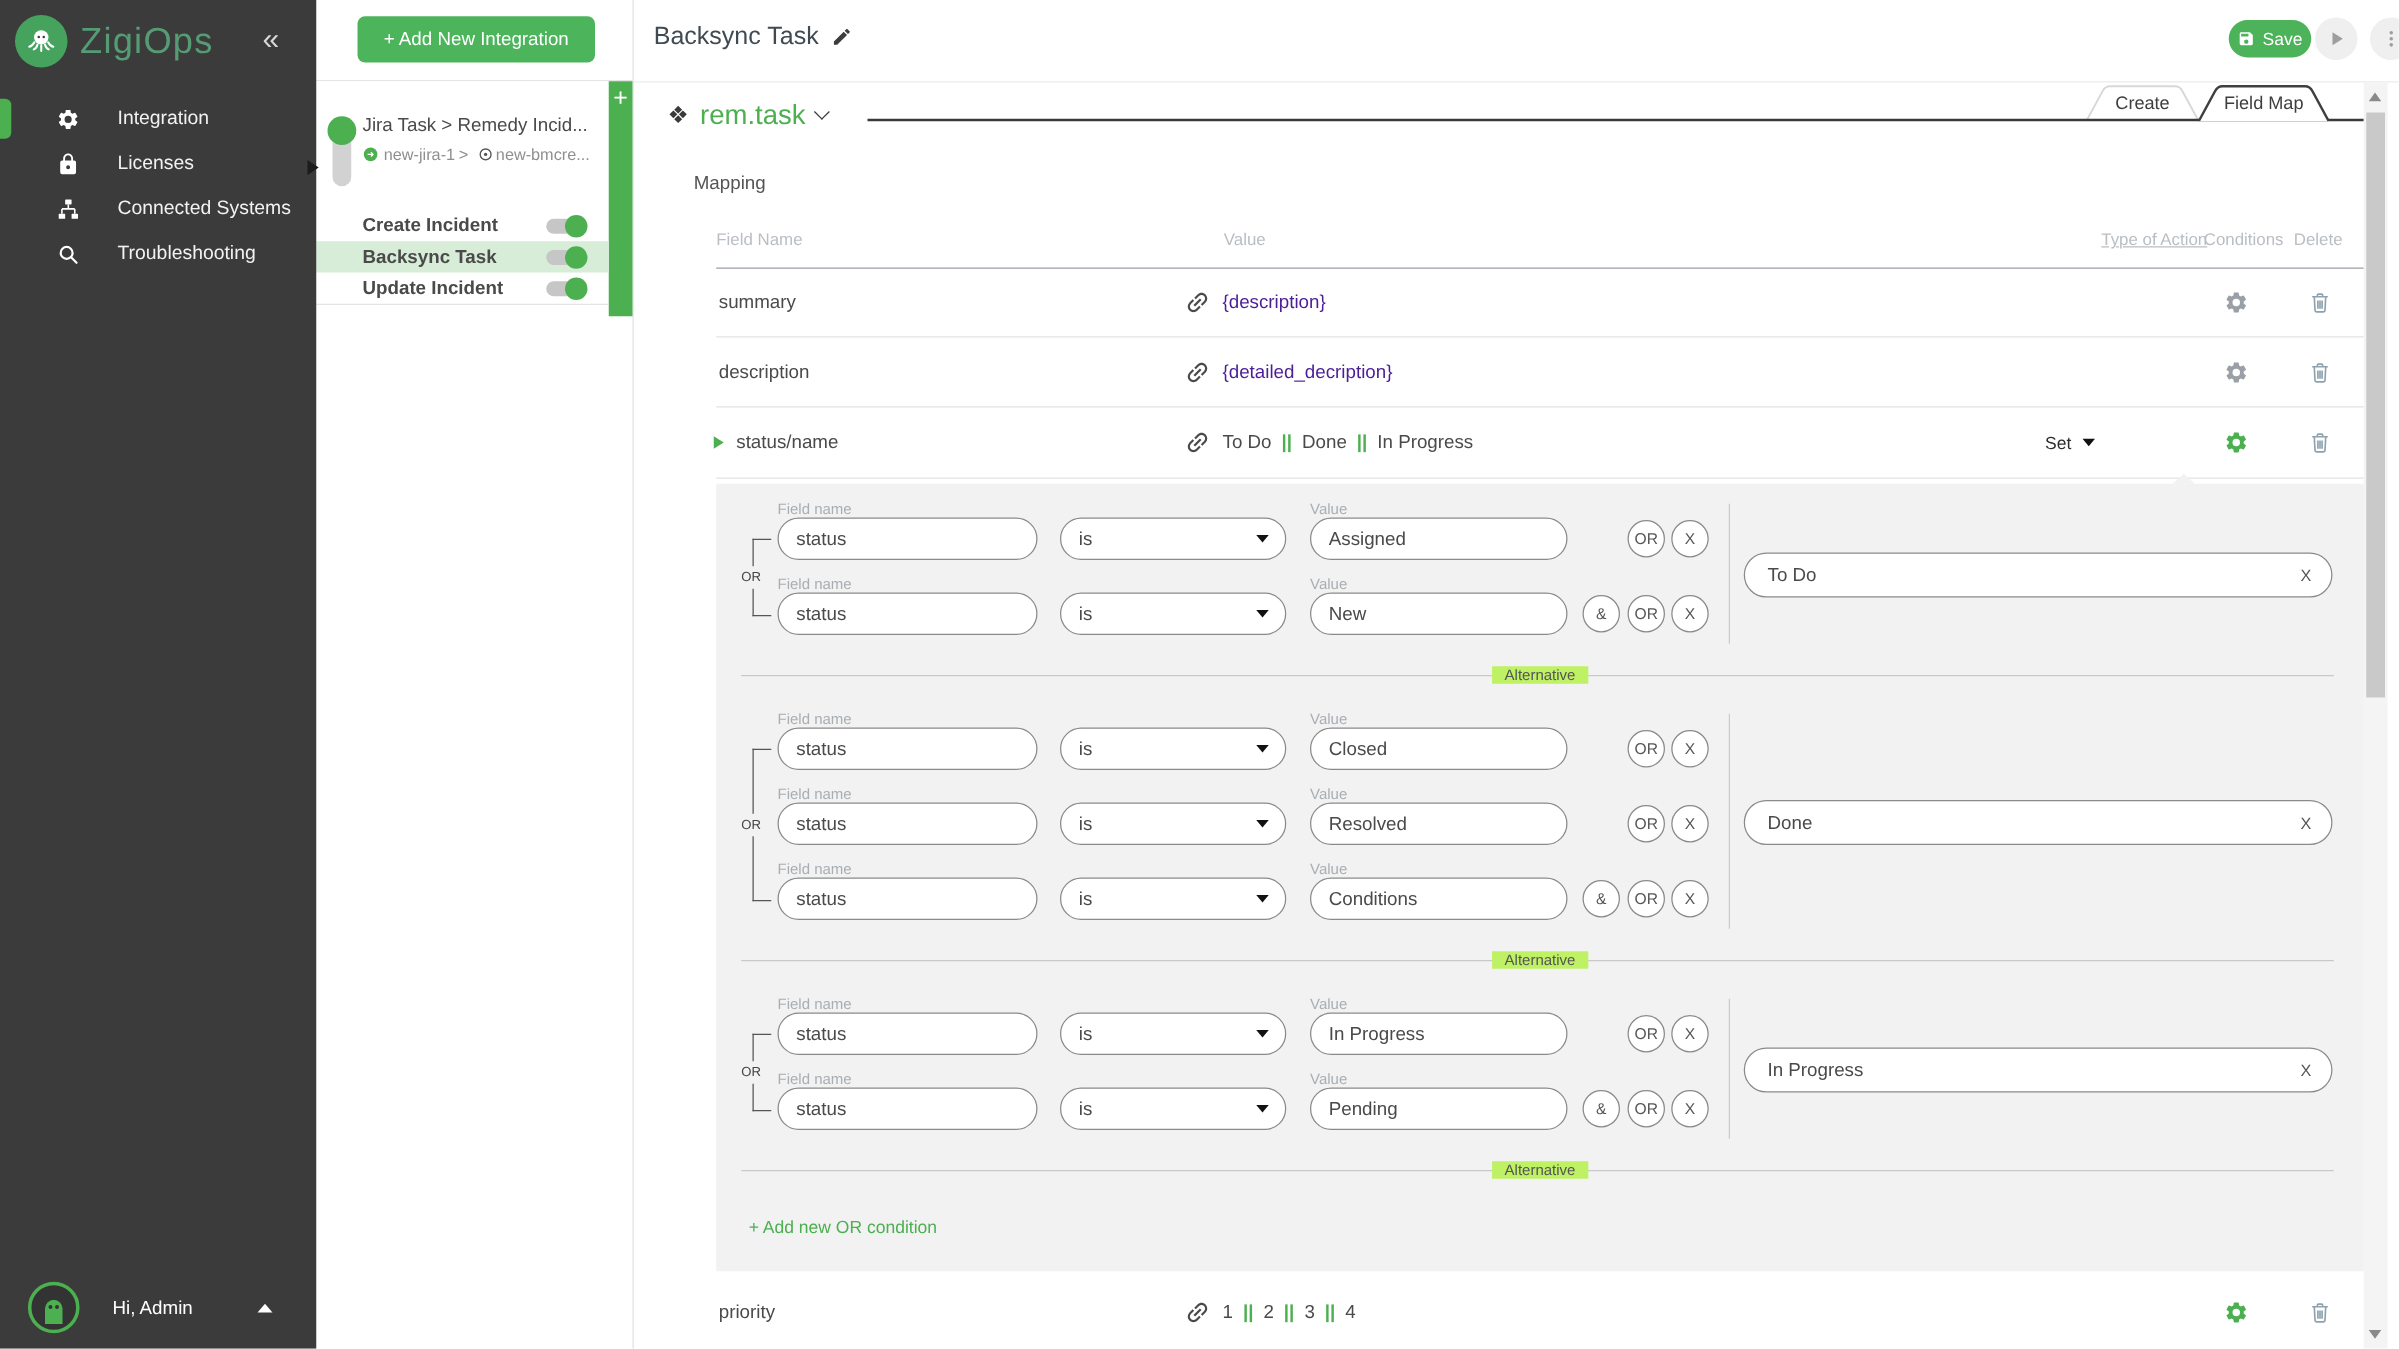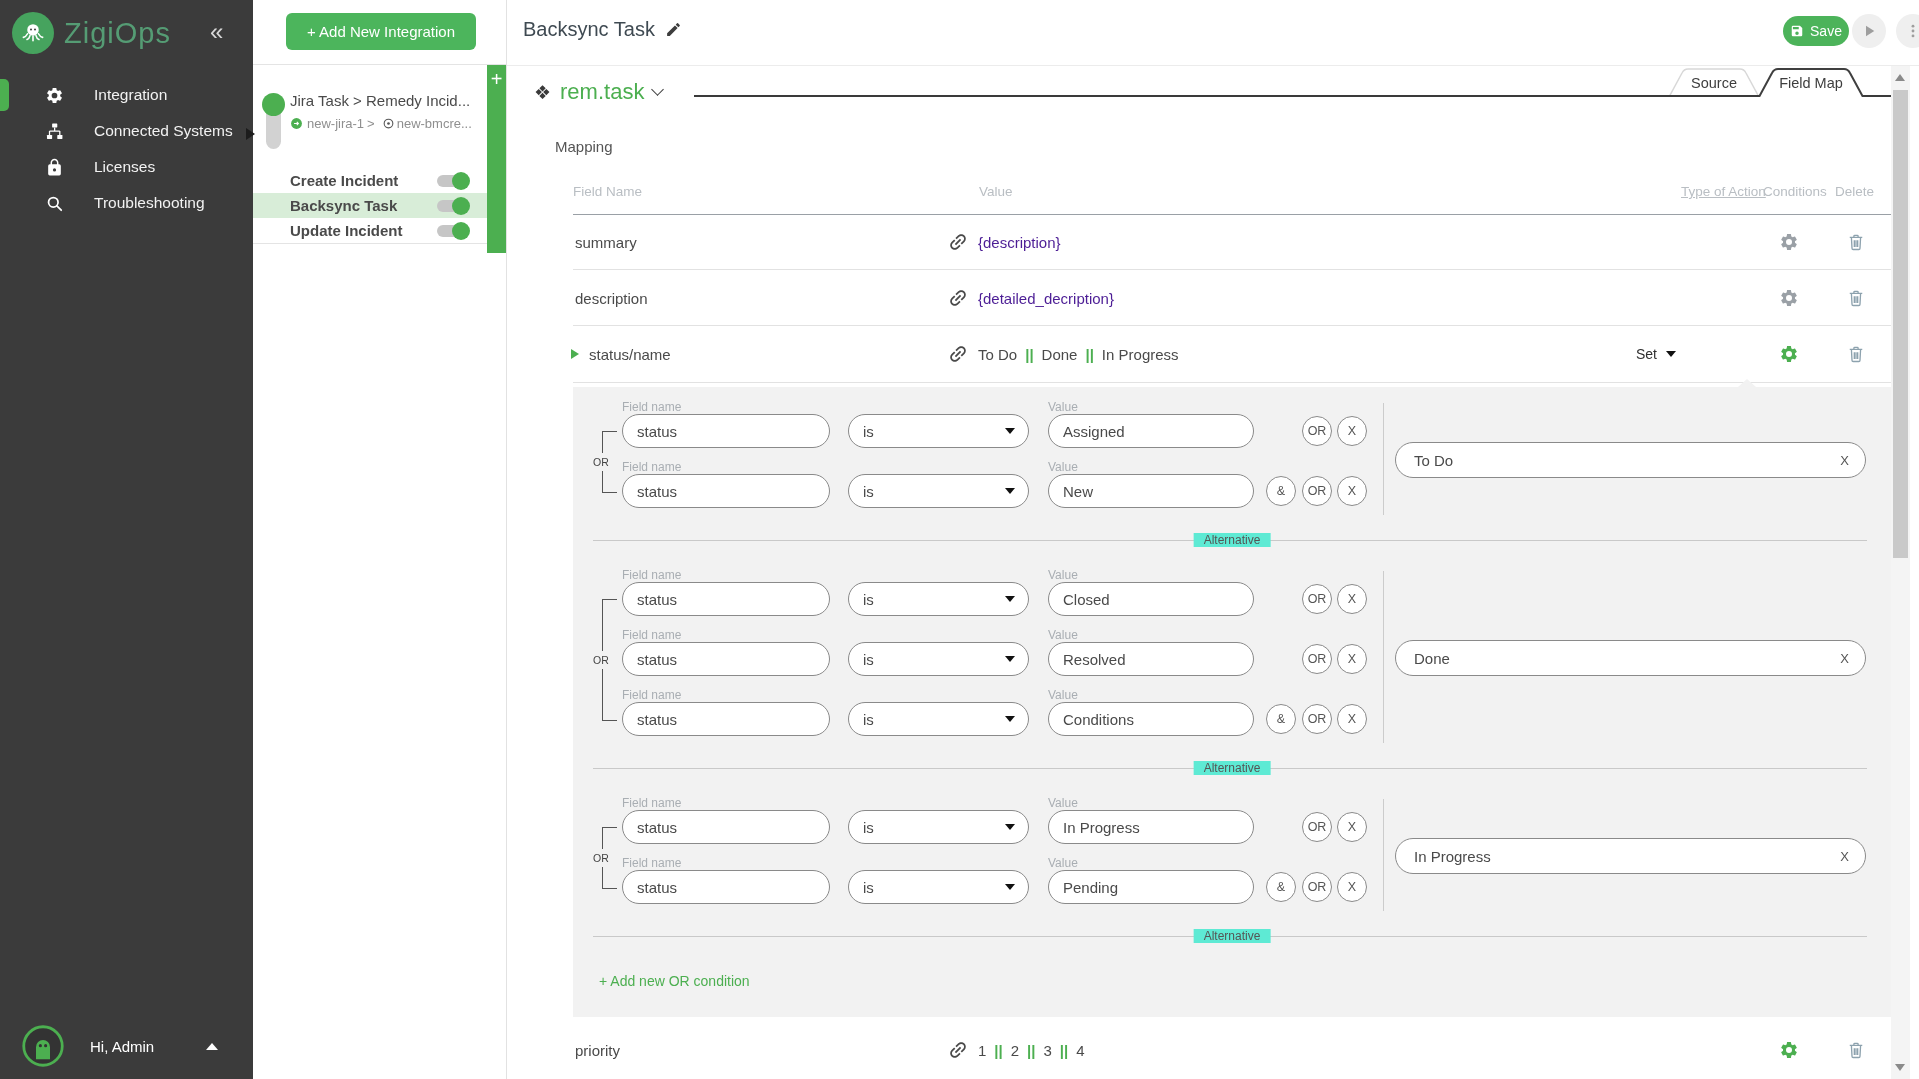--- a/index.html
+++ b/index.html
@@ -93,21 +93,21 @@
   .csel{cursor:pointer;}
   .sel-caret{position:absolute;right:13px;top:50%;margin-top:-3px;width:0;height:0;border-left:5px solid transparent;border-right:5px solid transparent;border-top:6px solid #111;}
   .cbtn{position:absolute;top:16px;width:30px;height:30px;border:1px solid #8a8a8a;border-radius:50%;background:#fff;font-size:12.5px;color:#555;display:flex;align-items:center;justify-content:center;cursor:pointer;box-sizing:border-box;}
   .bracket{position:absolute;left:29px;width:14px;border:1px solid #555;border-right:none;}
   .bracket-or{position:absolute;left:-12px;top:50%;transform:translateY(-50%);background:#f2f2f2;font-size:10.5px;color:#444;padding:3px 2px;}
   .vdiv{position:absolute;left:810px;width:1px;background:#ccc;}
   .outpill{position:absolute;left:822px;width:471px;height:36px;border:1px solid #8a8a8a;border-radius:18px;background:#fff;font-size:15px;color:#4a4a4a;display:flex;align-items:center;padding:0 40px 0 18px;box-sizing:border-box;cursor:text;}
   .outx{position:absolute;right:16px;font-size:13px;color:#555;cursor:pointer;}
   .alt{position:relative;height:16px;margin:12px 0 7px;}
   .alt .aline{position:absolute;left:20px;right:24px;top:8px;border-top:1px solid #c9c9c9;}
-  .alt .alabel{position:absolute;left:50%;transform:translateX(-50%);top:1px;background:#5eead4;padding:0 10px;font-size:12px;color:#555;}
+  .alt .alabel{position:absolute;left:50%;transform:translateX(-50%);top:1px;background:#bef264;padding:0 10px;font-size:12px;color:#555;}
   .add-or{display:inline-block;margin:22px 0 24px 26px;font-size:14px;color:#4caf50;cursor:pointer;}
 
   
   .scroll{position:absolute;right:9px;top:66px;bottom:0;width:19px;background:#f4f4f4;z-index:5;}
   .sarrow{position:absolute;left:4px;width:0;height:0;border-left:5px solid transparent;border-right:5px solid transparent;cursor:pointer;}
   .sarrow.up{top:8px;border-bottom:7px solid #8a8a8a;}
   .sarrow.down{bottom:8px;border-top:7px solid #8a8a8a;}
   .sthumb{position:absolute;left:2px;top:24px;width:15px;height:468px;background:#c9c9c9;cursor:grab;}
 </style>
 </head>
@@ -131,35 +131,35 @@
     <span class="nicon">
           <svg viewBox="0 0 24 24" fill="currentColor">
             <path d="M19.14 12.94c.04-.3.06-.61.06-.94 0-.32-.02-.64-.07-.94l2.03-1.58a.49.49 0 0 0 .12-.61l-1.92-3.32a.49.49 0 0 0-.59-.22l-2.39.96c-.5-.38-1.03-.7-1.62-.94L14.4 2.81a.48.48 0 0 0-.48-.41h-3.84c-.24 0-.43.17-.47.41l-.36 2.54c-.59.24-1.13.57-1.62.94l-2.39-.96a.49.49 0 0 0-.59.22L2.74 8.87c-.12.21-.08.47.12.61l2.03 1.58c-.05.3-.09.63-.09.94s.02.64.07.94l-2.03 1.58a.49.49 0 0 0-.12.61l1.92 3.32c.12.22.37.29.59.22l2.39-.96c.5.38 1.03.7 1.62.94l.36 2.54c.05.24.24.41.48.41h3.84c.24 0 .44-.17.47-.41l.36-2.54c.59-.24 1.13-.56 1.62-.94l2.39.96c.22.08.47 0 .59-.22l1.92-3.32a.49.49 0 0 0-.12-.61l-2.01-1.58zM12 15.6a3.6 3.6 0 1 1 0-7.2 3.6 3.6 0 0 1 0 7.2z"></path>
           </svg>
         </span>
     <span>Integration</span>
   </div>
       <div class="nav-item">
     <span class="nicon">
           <svg viewBox="0 0 24 24" fill="currentColor">
+            <path d="M18 8h-1V6c0-2.76-2.24-5-5-5S7 3.24 7 6v2H6a2 2 0 0 0-2 2v10a2 2 0 0 0 2 2h12a2 2 0 0 0 2-2V10a2 2 0 0 0-2-2zm-6 9a2 2 0 1 1 0-4 2 2 0 0 1 0 4zm3.1-9H8.9V6c0-1.71 1.39-3.1 3.1-3.1s3.1 1.39 3.1 3.1v2z"></path>
+          </svg>
+        </span>
+    <span>Licenses</span>
+  </div>
+      <div class="nav-item">
+    <span class="nicon">
+          <svg viewBox="0 0 24 24" fill="currentColor">
             <rect x="9" y="2" width="6.5" height="5" rx=".6"></rect>
             <rect x="2.5" y="16.5" width="6.5" height="5" rx=".6"></rect>
             <rect x="15.5" y="16.5" width="6.5" height="5" rx=".6"></rect>
             <path d="M12.2 7v4.5M5.7 11.5h13M5.7 11.5v5M18.7 11.5v5" fill="none" stroke="currentColor" stroke-width="1.6"></path>
           </svg>
         </span>
     <span>Connected Systems</span>
-  </div>
-      <div class="nav-item">
-    <span class="nicon">
-          <svg viewBox="0 0 24 24" fill="currentColor">
-            <path d="M18 8h-1V6c0-2.76-2.24-5-5-5S7 3.24 7 6v2H6a2 2 0 0 0-2 2v10a2 2 0 0 0 2 2h12a2 2 0 0 0 2-2V10a2 2 0 0 0-2-2zm-6 9a2 2 0 1 1 0-4 2 2 0 0 1 0 4zm3.1-9H8.9V6c0-1.71 1.39-3.1 3.1-3.1s3.1 1.39 3.1 3.1v2z"></path>
-          </svg>
-        </span>
-    <span>Licenses</span>
   </div>
       <div class="nav-item">
     <span class="nicon">
           <svg viewBox="0 0 24 24" fill="none" stroke="currentColor" stroke-width="2.2">
             <circle cx="10.5" cy="10.5" r="6"></circle>
             <path d="M15 15l5.5 5.5" stroke-linecap="round"></path>
           </svg>
         </span>
     <span>Troubleshooting</span>
   </div>
@@ -264,21 +264,21 @@
   <div class="entity">
     <span class="entity-diamond">❖</span>
     <span class="entity-name">rem.task</span>
     <span class="entity-caret"></span>
   </div>
   <div id="tabs">
       <div class="tab" style="left:1162px;width:92px;">
     <svg width="92" height="29" viewBox="0 0 92 29" preserveAspectRatio="none">
       <path d="M1 29 L14 5 Q16 1 20 1 L72 1 Q76 1 78 5 L91 29" fill="#fff" stroke="#d8d8d8" stroke-width="1.5"></path>
     </svg>
-    <span class="tab-label">Source</span>
+    <span class="tab-label">Create</span>
   </div>
       <div class="tab active" style="left:1252px;width:106px;">
     <svg width="106" height="29" viewBox="0 0 106 29" preserveAspectRatio="none">
       <path d="M1 29 L14 5 Q16 1 20 1 L86 1 Q90 1 92 5 L105 29" fill="#fff" stroke="#3f3f3f" stroke-width="2"></path>
     </svg>
     <span class="tab-label">Field Map</span>
   </div>
     </div>
 
   <div class="mapping-label">Mapping</div>

